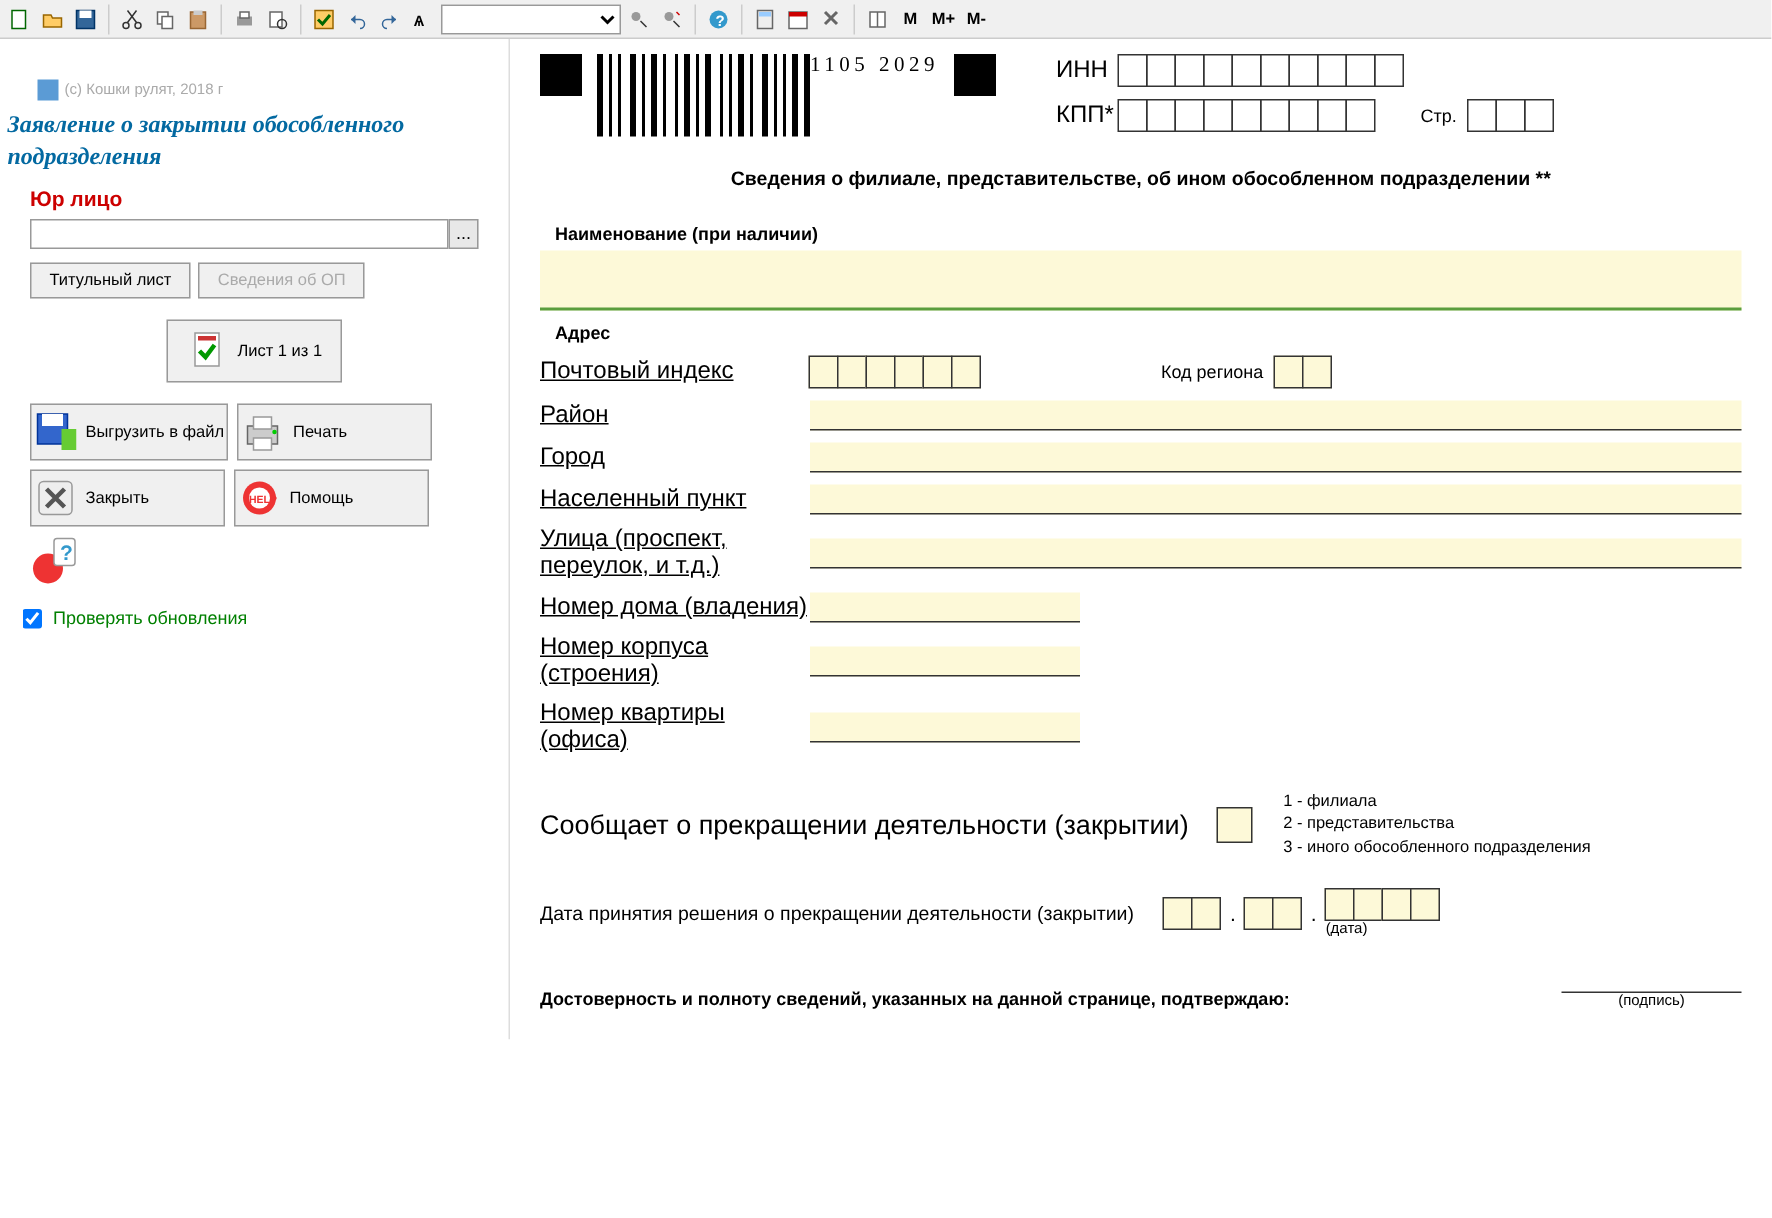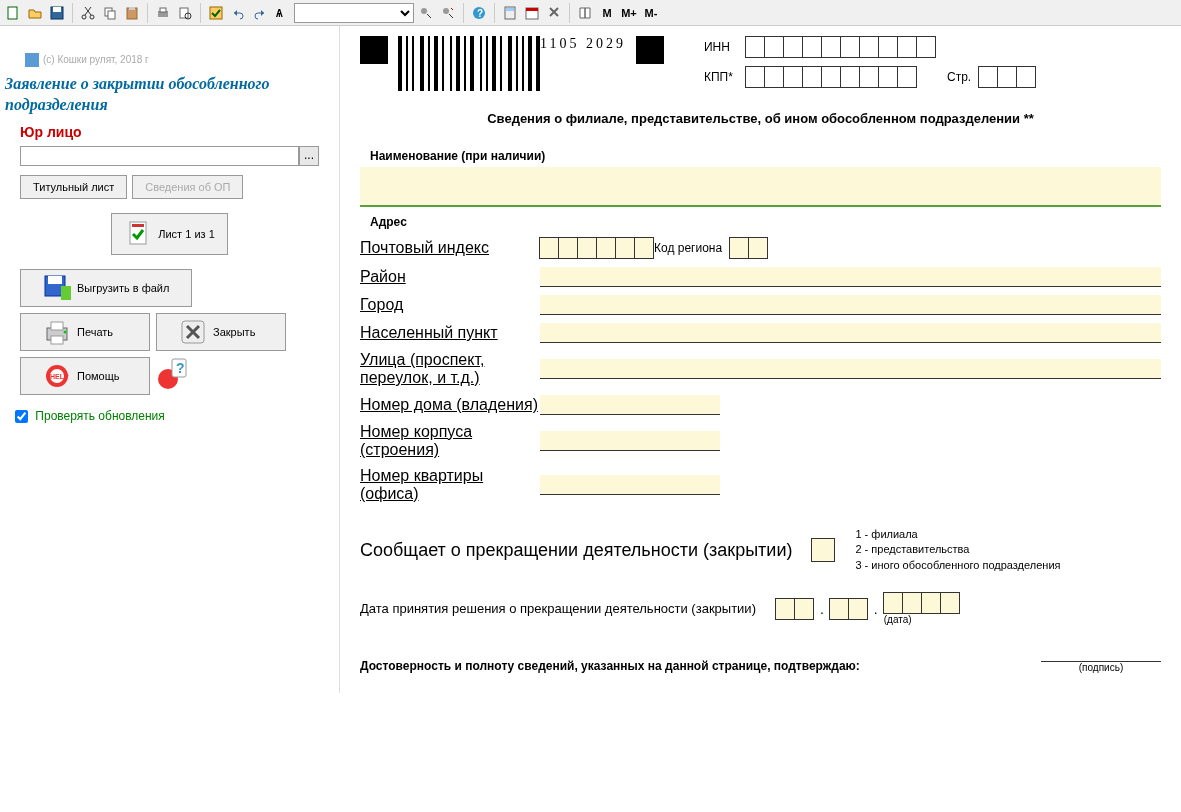--- a/index.html
+++ b/index.html
@@ -18,36 +18,36 @@
 .input-row { display: flex; padding: 3px 15px; }
 .input-main { flex: 1; height: 20px; border: 1px solid #999; background: #fff; }
 .input-browse { width: 20px; height: 20px; border: 1px solid #999; background: #e8e8e8; text-align: center; cursor: pointer; line-height: 16px; }
 .btn-row { display: flex; gap: 5px; padding: 6px 15px; }
 .btn { padding: 5px 12px; border: 1px solid #999; background: #f0f0f0; cursor: pointer; font-size: 11px; }
 .btn.disabled { color: #aaa; }
 .btn-center { display: flex; justify-content: center; padding: 8px; }
 .btn-sheet { display: flex; align-items: center; gap: 6px; padding: 6px 12px; border: 1px solid #999; background: #f0f0f0; font-size: 11px; }
 .btn-icon { width: 28px; height: 28px; display: inline-block; }
 .btn-actions { display: flex; flex-wrap: wrap; gap: 6px; padding: 6px 15px; }
-.btn-action { display: flex; align-items: center; gap: 6px; padding: 4px 22px; border: 1px solid #999; background: #f0f0f0; font-size: 11px; min-width: 130px; }
+.btn-action { display: flex; align-items: center; gap: 6px; padding: 4px 2px; border: 1px solid #999; background: #f0f0f0; font-size: 11px; min-width: 130px; }
 .help-extra { width: 34px; height: 34px; }
 .check-row { padding: 8px 10px; color: #008000; font-size: 12px; }
 .check-row input { vertical-align: middle; margin-right: 4px; }
 .form-area { flex: 1; padding: 10px 20px; position: relative; }
 .form-header { display: flex; align-items: flex-start; gap: 10px; }
 .black-sq { width: 28px; height: 28px; background: #000; }
 .barcode { display: flex; flex-direction: row; align-items: flex-start; }
 .barcode-bars { display: flex; gap: 1px; height: 55px; align-items: flex-end; }
 .bar { width: 2px; height: 55px; background: #000; }
 .bar.w { width: 4px; }
 .bar.sp { background: transparent; }
 .barcode-num { font-size: 14px; letter-spacing: 3px; font-family: 'Times New Roman', serif; }
 .header-right { margin-left: 30px; }
 .header-row { display: flex; align-items: center; margin-bottom: 8px; }
-.header-label { width: 42px; font-size: 12px; }
+.header-label { width: 42px; font-size: 16px; }
 .cell-group { display: flex; }
 .cell { width: 20px; height: 22px; border: 1px solid #333; margin-left: -1px; }
 .cell.y { background: #fdf9d8; }
 .page-label { margin-left: 30px; font-size: 12px; }
 .form-title { text-align: center; font-weight: bold; font-size: 13px; padding: 15px 0; }
 .field-row { display: flex; align-items: center; padding: 4px 0; }
 .field-label { font-size: 12px; min-width: 80px; font-weight: bold; }
 .section-label { font-weight: bold; font-size: 12px; padding: 8px 0 4px; margin-left: 10px; }
 .line-input { flex: 1; height: 20px; background: #fdf9d8; border-bottom: 1px solid #333; }
 .big-input { width: 100%; height: 40px; background: #fdf9d8; border-bottom: 2px solid #5a9e3d; }
@@ -366,21 +366,21 @@
     <div class="field-row">
       <div class="addr-label">Почтовый индекс</div>
       <div class="cell-group">
           <div class="cell y"></div>
           <div class="cell y"></div>
           <div class="cell y"></div>
           <div class="cell y"></div>
           <div class="cell y"></div>
           <div class="cell y"></div>
         </div>
-      <div style="">Код региона</div>
+      <div style="margin-left:120px">Код региона</div>
       <div class="cell-group" style="margin-left:8px">
           <div class="cell y"></div>
           <div class="cell y"></div>
         </div>
     </div>
 
     <div class="field-row">
         <div class="addr-label">Район</div>
         <div class="line-input"></div>
       </div>

